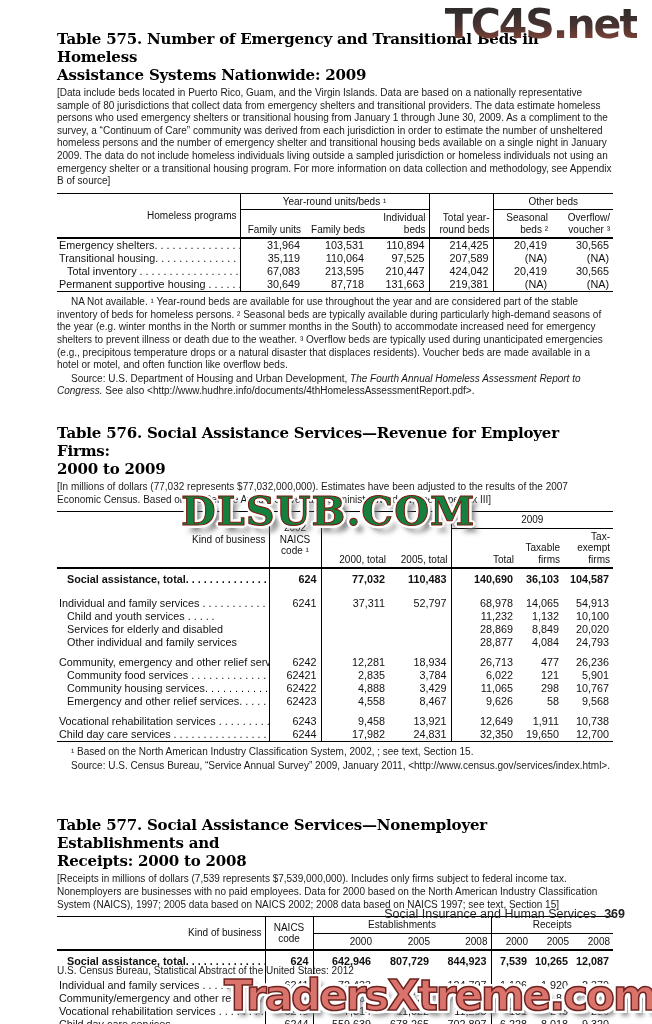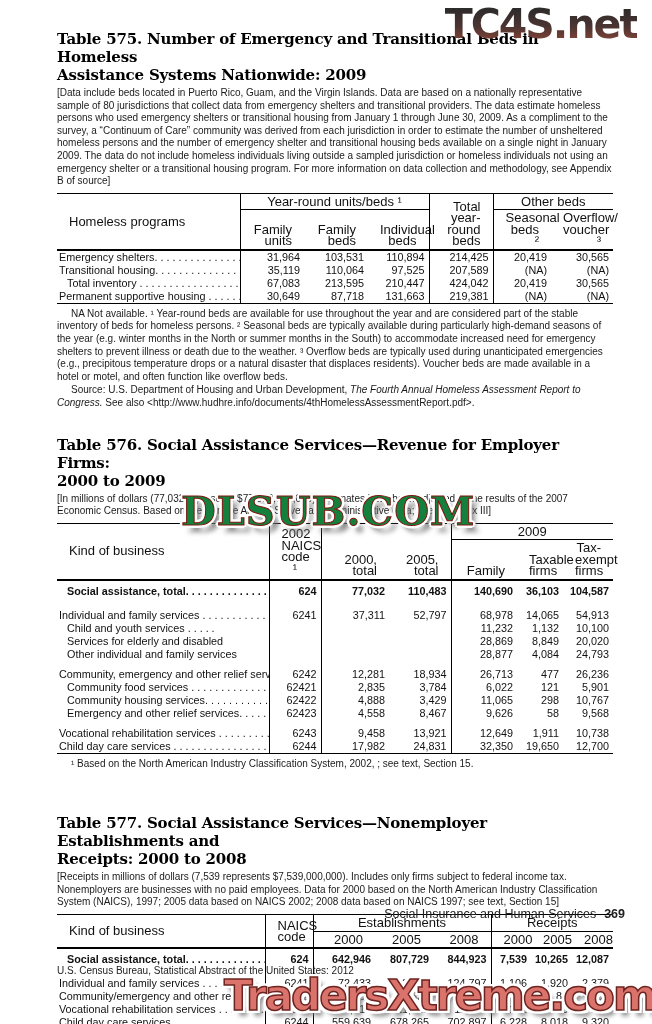--- a/index.html
+++ b/index.html
@@ -9,25 +9,25 @@
 
   .ttitle { font-family:"DejaVu Serif", serif; font-weight:bold; font-size:15px; line-height:18px; letter-spacing:-0.2px; color:#000; }
   .bracket, .fn { font-size:10px; line-height:12.6px; color:#1a1a1a; }
   .bracket { margin:3px 0 5px 0; }
   .fn { text-indent:14px; }
   .fnblock { margin-top:4px; }
   .src { margin-top:1px; }
   .em { font-style:italic; }
 
   table.dtable { border-collapse:collapse; table-layout:fixed; width:556px; border-top:1px solid #000; border-bottom:1.5px solid #000; margin-top:2px; }
-  .dtable th { font-weight:normal; font-size:13px; line-height:11.5px; padding:2px 12px; }
+  .dtable th { font-weight:normal; font-size:10px; line-height:11.5px; padding:2px 3px; }
   .dtable td { font-size:10.8px; line-height:13px; padding:0 4px 0 2px; }
   .dtable thead { border-bottom:2px solid #000; }
   th.group { text-align:center; border-bottom:1px solid #000; }
-  th.span2 { text-align:left; vertical-align:middle; }
+  th.span2 { text-align:right; vertical-align:middle; }
   th.sub { text-align:right; vertical-align:bottom; }
   th.ctr { vertical-align:middle; }
   .bR { border-right:1px solid #000; }
   td.num { text-align:right; }
   td.lbl { white-space:nowrap; overflow:hidden; }
   .ind1 td.lbl { padding-left:10px; }
   tr.bold-row td { font-weight:bold; padding-top:4px; padding-bottom:4px; }
   tr.spacer td { height:7px; padding:0; }
 
   .t575 td:nth-child(1), .t575 td:nth-child(4), .t575 td:nth-child(5) { border-right:1px solid #000; }
@@ -149,21 +149,21 @@
       </colgroup>
       <thead>
         <tr>
           <th class="span2 bR" rowspan="2">Kind of business</th>
           <th class="ctr bR" rowspan="2">2002 NAICS code ¹</th>
           <th class="sub" rowspan="2">2000, total</th>
           <th class="sub bR" rowspan="2">2005, total</th>
           <th class="group" colspan="3">2009</th>
         </tr>
         <tr>
-          <th class="sub">Family</th>
+          <th class="sub">Total</th>
           <th class="sub">Taxable firms</th>
           <th class="sub">Tax-exempt firms</th>
         </tr>
       </thead>
       <tbody>
           <tr class="bold-row ind1">
             <td class="lbl">Social assistance, total. . . . . . . . . . . . . . . . . . . . .</td>
             <td class="num">624</td>
             <td class="num">77,032</td>
             <td class="num">110,483</td>
@@ -286,20 +286,21 @@
             <td class="num">24,831</td>
             <td class="num">32,350</td>
             <td class="num">19,650</td>
             <td class="num">12,700</td>
           </tr>
         </tbody>
     </table>
 
     <div class="fnblock">
       <p class="fn">¹ Based on the North American Industry Classification System, 2002, ; see text, Section 15.</p>
+      <p class="fn src">Source: U.S. Census Bureau, “Service Annual Survey” 2009, January 2011, &lt;http://www.census.gov/services/index.html&gt;.</p>
     </div>
 
     <div class="sect-gap2"></div>
       <div class="sect-gap1"></div>
 
     <div class="ttitle">Table 577. Social Assistance Services—Nonemployer Establishments and</div>
     <div class="ttitle">Receipts: 2000 to 2008</div>
     <div class="bracket">[Receipts in millions of dollars (7,539 represents $7,539,000,000). Includes only firms subject to federal income tax. Nonemployers are businesses with no paid employees. Data for 2000 based on the North American Industry Classification System (NAICS), 1997; 2005 data based on NAICS 2002; 2008 data based on NAICS 1997; see text, Section 15]</div>
 
     <table class="dtable t577">

